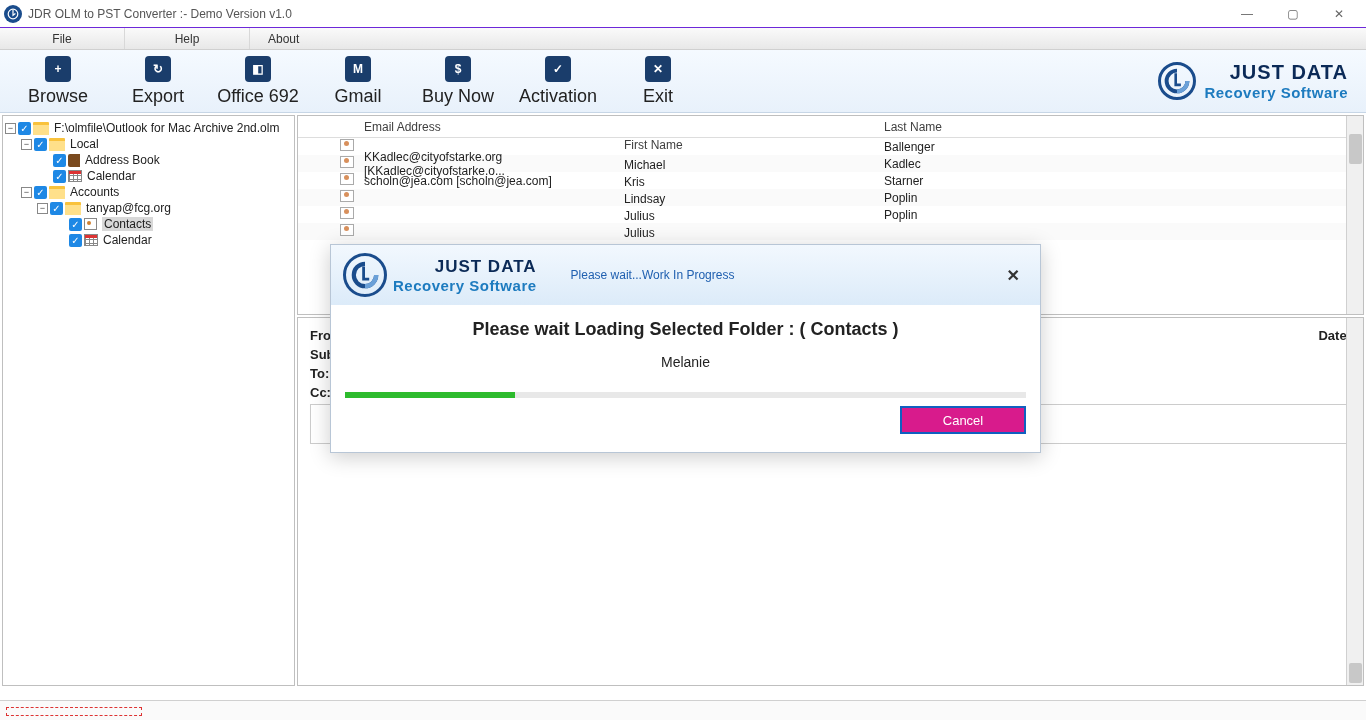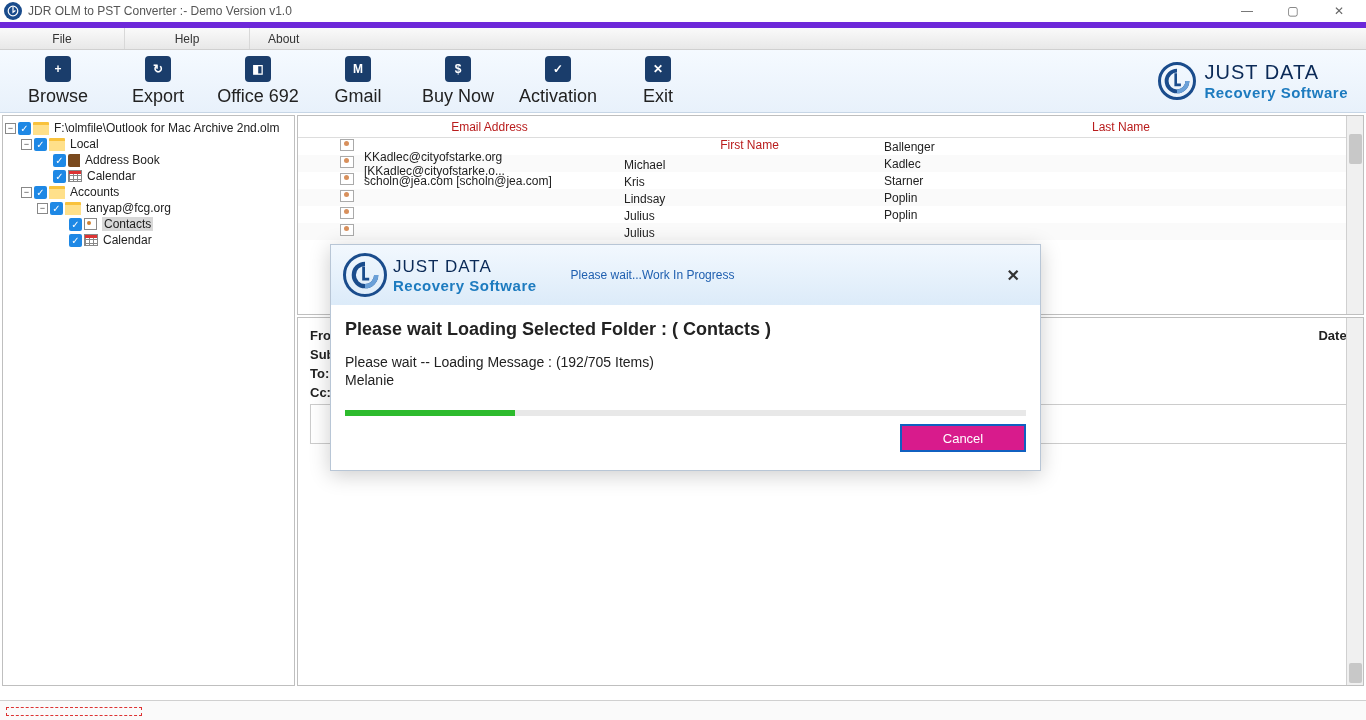--- a/index.html
+++ b/index.html
@@ -1,39 +1,39 @@
 <!DOCTYPE html>
 <html><head>
 <meta charset="utf-8">
 <style>
 * { margin:0; padding:0; box-sizing:border-box; font-family:"Segoe UI",Tahoma,sans-serif; }
 body { background:#fff; width:1366px; height:720px; overflow:hidden; font-size:13px; color:#222; }
 
 
-.titlebar { height:28px; background:#fff; display:flex; align-items:center; padding:0 4px; border-bottom:6px solid #6d28d9; }
+.titlebar { height:28px; background:#fff; display:flex; align-items:center; padding:0 4px; border-bottom:1px solid #6d28d9; }
 .titlebar .appicon { width:18px; height:18px; border-radius:50%; background:#1a4c8c; display:flex; align-items:center; justify-content:center; margin-right:6px; }
 .titlebar .appicon svg { width:12px; height:12px; }
 .titlebar .title { color:#555; font-size:12px; }
 .titleflex { flex:1; }
 .winbtns { display:flex; }
 .winbtns .wb { width:46px; height:28px; display:flex; align-items:center; justify-content:center; color:#666; font-size:12px; }
 
 
 .menubar { height:22px; background:linear-gradient(#fafafa,#e8e8e8); border-bottom:1px solid #d0d0d0; display:flex; }
 .menubar .mi { width:125px; text-align:center; line-height:22px; font-size:12px; color:#333; border-right:1px solid #d8d8d8; }
 .menubar .mi:last-child { border-right:none; width:auto; padding:0 18px; }
 
 
 .toolbar { height:63px; background:linear-gradient(#f5faff,#e8f1fb); border-bottom:1px solid #c7d6e6; display:flex; align-items:center; padding:0 8px; }
 .tbtn { width:100px; height:55px; display:flex; flex-direction:column; align-items:center; justify-content:center; gap:4px; }
 .tbicon { width:26px; height:26px; background:#1a3d6b; border-radius:4px; display:flex; align-items:center; justify-content:center; color:#fff; font-weight:bold; font-size:12px; }
 .tblbl { font-size:18px; color:#222; }
 .tflex { flex:1; }
 .brandtb { display:flex; align-items:center; gap:8px; padding-right:10px; }
-.brandtxt .l1 { font-size:20px; font-weight:400; color:#0b2a57; letter-spacing:1px; }
+.brandtxt .l1 { font-size:20px; font-weight:700; color:#0b2a57; letter-spacing:1px;text-align:right; }
 .brandtxt .l2 { font-size:15px; font-weight:600; color:#1d7bbf; letter-spacing:0.5px; }
 .brandlogo { width:38px; height:38px; border-radius:50%; border:3px solid #1a4c8c; display:flex; align-items:center; justify-content:center; }
 
 
 .split { display:flex; height:575px; }
 .leftpanel { width:293px; border:1px solid #bfbfbf; margin:2px 0 2px 2px; background:#fff; overflow:auto; padding:4px 2px; }
 .rightwrap { flex:1; padding:2px; display:flex; flex-direction:column; position:relative; }
 .tablewrap { border:1px solid #bfbfbf; height:200px; background:#fff; position:relative; }
 .msgpanel { border:1px solid #bfbfbf; flex:1; margin-top:2px; background:#fff; position:relative; }
 
@@ -46,21 +46,21 @@
 .fold.open::after { content:""; position:absolute; left:0; top:3px; width:16px; height:10px; background:#ffe08a; }
 .cal { width:14px; height:12px; display:inline-block; margin-right:3px; background:linear-gradient(#d33,#d33) 0 0/100% 3px no-repeat, repeating-linear-gradient(90deg,#888 0 1px,transparent 1px 4px), repeating-linear-gradient(#888 0 1px,transparent 1px 4px); background-color:#fff; border:1px solid #888; }
 .bk { width:12px; height:13px; background:#7a4a1e; display:inline-block; margin-right:3px; border-radius:2px 0 0 2px; }
 .cnt { width:13px; height:12px; display:inline-block; margin-right:3px; background:#fff; border:1px solid #888; position:relative; }
 .cnt::after { content:""; position:absolute; left:2px; top:2px; width:4px; height:4px; border-radius:50%; background:#d08030; }
 .tn .lbl { margin-left:2px; }
 .tn.sel .lbl { background:#d8d8d8; padding:0 2px; }
 .ind16 { padding-left:16px; } .ind32 { padding-left:32px; } .ind48 { padding-left:48px; } .ind64 { padding-left:64px; }
 
 
-.thdr { display:flex; background:#fff; border-bottom:1px solid #ddd; height:22px; align-items:center; font-size:12px; color:#b91c1c;text-align:center; }
+.thdr { display:flex; background:#fff; border-bottom:1px solid #ddd; height:22px; align-items:center; font-size:12px; color:#404040; }
 .thdr > div, .trow > div { padding:0 4px; border-right:1px solid transparent; }
 .col-ico { width:62px; } .col-em { width:260px; } .col-fn { width:260px;margin-top:36px; } .col-ln { flex:1; }
 .trow { display:flex; height:17px; align-items:center; font-size:12px; }
 .trow:nth-child(even) { background:#fafafa; }
 .pic { display:inline-block; width:14px; height:12px; background:#fff; border:1px solid #aaa; position:relative; margin-left:38px; }
 .pic::after { content:""; position:absolute; left:3px; top:1px; width:5px; height:5px; border-radius:50%; background:#d8905c; }
 .scrollstub { position:absolute; right:0; top:0; width:17px; height:100%; background:#f0f0f0; border-left:1px solid #d0d0d0; }
 .scrollstub .thumb { position:absolute; top:18px; left:2px; width:13px; height:30px; background:#c8c8c8; border-radius:2px; }
 .scrollstub2 { position:absolute; right:0; top:0; width:17px; height:100%; background:#f0f0f0; border-left:1px solid #d0d0d0; }
 .scrollstub2 .tbtm { position:absolute; bottom:2px; left:2px; width:13px; height:20px; background:#c8c8c8; border-radius:2px; }
@@ -70,21 +70,21 @@
 .mp .row { display:flex; margin-bottom:4px; }
 .mp .row .k { font-weight:700; width:56px; }
 .mp .box { border:1px solid #ccc; height:40px; margin-top:4px; }
 
 
 .modal { position:absolute; left:330px; top:244px; width:711px; background:#fff; box-shadow:0 4px 20px rgba(0,0,0,0.2); border:1px solid #b8c6d6; z-index:10; }
 .modal .mbar { height:60px; background:linear-gradient(#f2f8fe,#dcebf9); display:flex; align-items:center; padding:0 12px; }
 .modal .mlogo { width:44px; height:44px; border-radius:50%; border:3px solid #1a4c8c; display:flex; align-items:center; justify-content:center; margin-right:6px; }
 .modal .mtitle { font-size:12px; color:#2060b0; margin-left:34px; }
 .modal .mclose { margin-left:auto; font-weight:700; font-size:16px; color:#333; padding:4px 8px; }
-.modal .mbody { padding:14px 14px 18px 14px; }
+.modal .mbody { padding:14px 14px 18px 14px;text-align:center; }
 .modal .hd { font-size:18px; font-weight:700; margin-bottom:14px; }
 .modal .line { font-size:14px; margin-bottom:2px; }
 .modal .prog { height:6px; background:#e8e8e8; margin-top:22px; position:relative; }
 .modal .prog .fill { height:100%; background:#2dbb2d; width:25%; }
 .modal .cbtn { float:right; margin-top:8px; width:126px; height:28px; background:#d81b8c; border:2px solid #1060c0; color:#fff; font-size:13px; display:flex; align-items:center; justify-content:center; }
 
 
 .status { position:absolute; left:0; bottom:0; width:100%; height:20px; border-top:1px solid #d0d0d0; background:#fafafa; }
 .status .dash { position:absolute; left:6px; top:6px; width:136px; height:9px; border:1px dashed #d33; }
 </style>
@@ -300,21 +300,20 @@
     </div>
     <div class="brandtxt">
       <div class="l1" style="font-size:17px">JUST DATA</div>
       <div class="l2">Recovery Software</div>
     </div>
     <div class="mtitle">Please wait...Work In Progress</div>
     <div class="mclose">✕</div>
   </div>
   <div class="mbody">
     <div class="hd">Please wait Loading Selected Folder : ( Contacts )</div>
-    <div class="line">Please wait -- Loading Message : (192/705 Items)</div>
     <div class="line">Melanie</div>
     <div class="prog">
         <div class="fill"></div>
       </div>
     <div class="cbtn">Cancel</div>
     <div style="clear:both"></div>
   </div>
 </div>
 
 </body></html>

